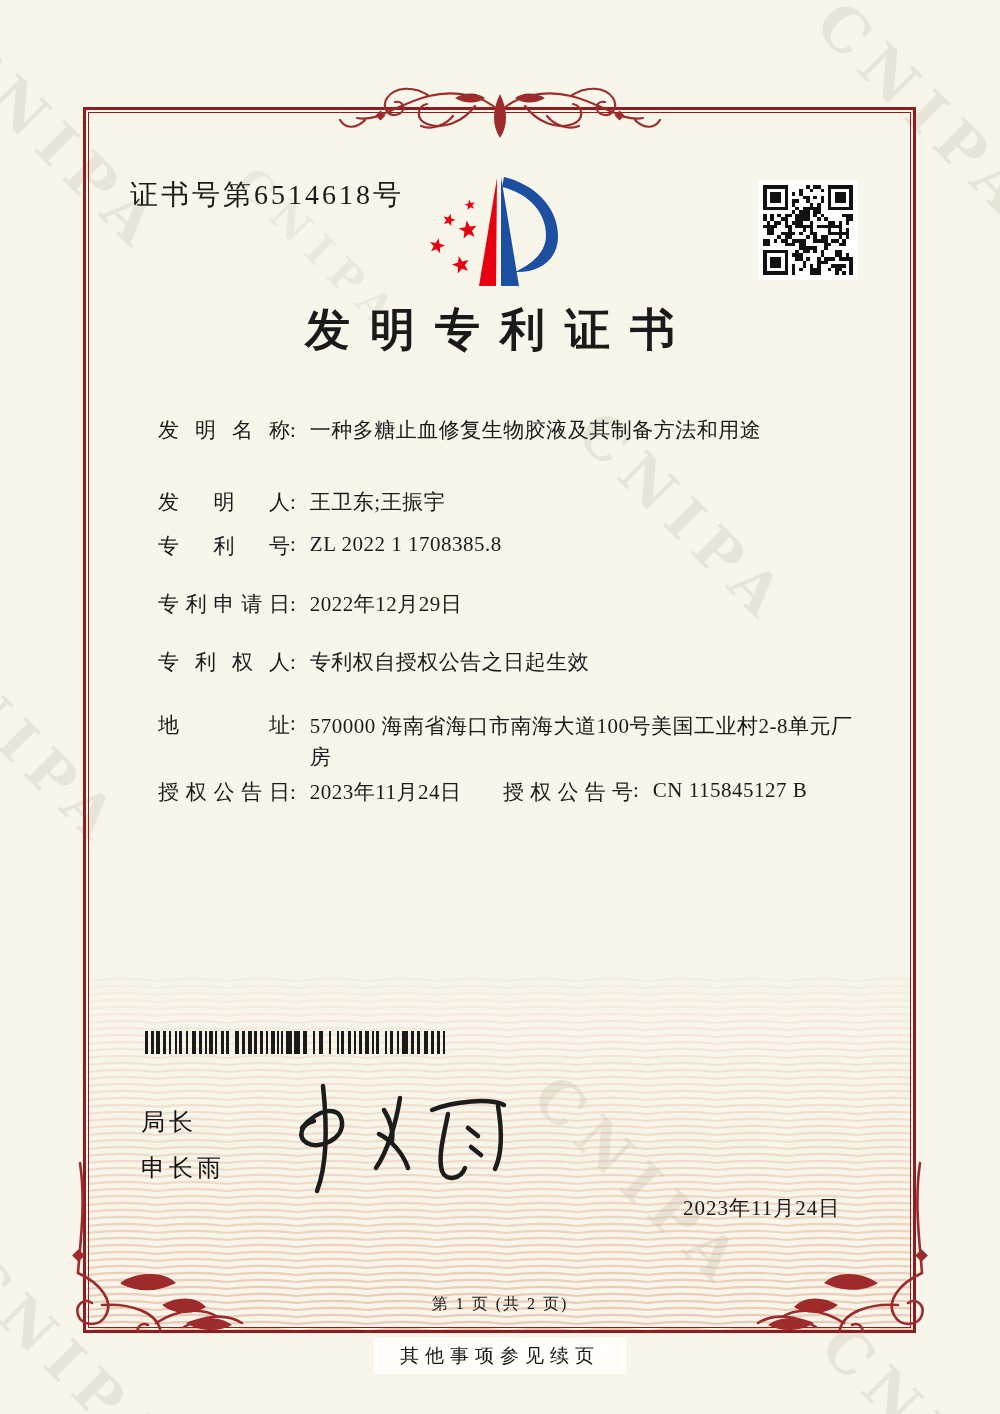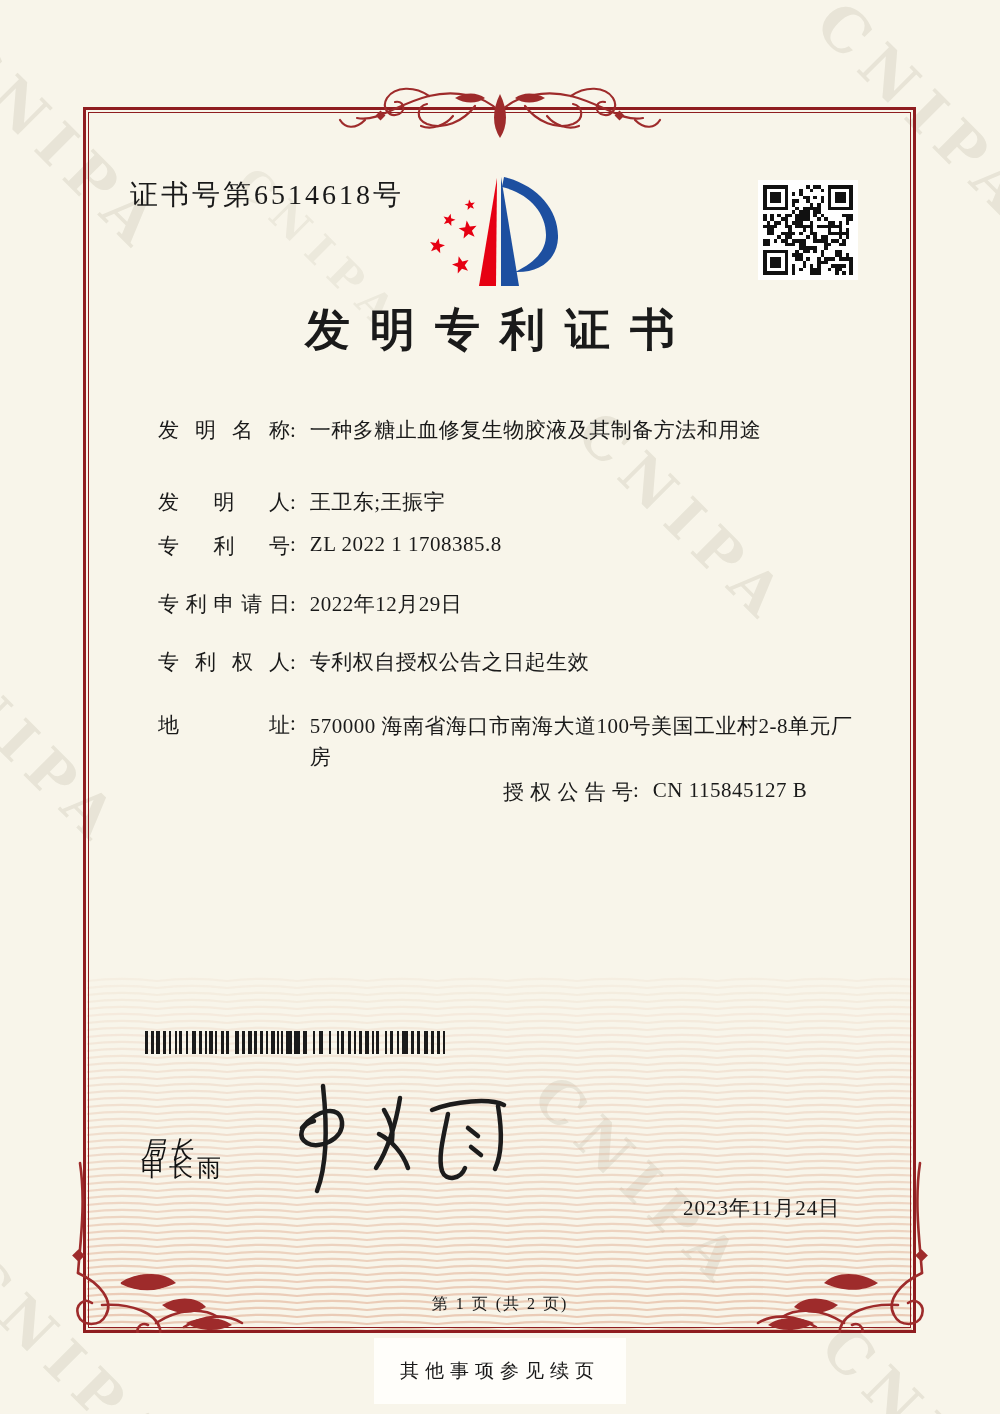--- a/index.html
+++ b/index.html
@@ -91,36 +91,36 @@
   }
   .legal p { text-indent:2em; margin-bottom:6px; }
 
   
   #barcode { position:absolute; left:145px; top:1031px; z-index:5; }
   .officer {
     position:absolute; left:141px; z-index:5;
     font-family:"Liberation Sans", sans-serif;
     font-size:24px; letter-spacing:4px; color:#111;
   }
-  #officer-title { top:1134px;font-style:italic; }
+  #officer-title { top:1106px; }
   #officer-name  { top:1152px; }
   #signature { position:absolute; left:272px; top:1078px; width:260px; height:118px; z-index:5; }
   .grant-date-bottom {
     position:absolute; left:683px; top:1194px; z-index:5;
     font-size:21px; letter-spacing:1px;
   }
   .page-no {
     position:absolute; left:0; top:1294px; width:1000px; text-align:center;
     font-size:16px; letter-spacing:2px; z-index:5;
   }
   .footer-note-wrap {
     position:absolute; left:0; top:1338px; width:1000px; text-align:center; z-index:5;
   }
   .footer-note {
-    display:inline-block; background:#fffefa; padding:20px 26px;
+    display:inline-block; background:#fffefa; padding:5px 26px;
     font-size:19px; letter-spacing:6px;
   }
 </style>
 </head>
 <body>
 
 <div class="wm" style="left:-18px; top:20px; font-size:60px;">CNIPA</div>
 <div class="wm" style="left:852px; top:-12px; font-size:60px;">CNIPA</div>
 <div class="wm" style="left:262px; top:158px; font-size:42px; color:rgba(138,124,102,0.10);">CNIPA</div>
 <div class="wm" style="left:612px; top:398px; font-size:58px;">CNIPA</div>
@@ -590,20 +590,23 @@
   <div class="frow" style="top:174px;">
     <span class="flabel">专利申请日</span><span class="fcolon">:</span><span class="fvalue">2022年12月29日</span>
   </div>
   <div class="frow" style="top:232px;">
     <span class="flabel">专利权人</span><span class="fcolon">:</span><span class="fvalue">专利权自授权公告之日起生效</span>
   </div>
   <div class="frow" style="top:295px;">
     <span class="flabel">地址</span><span class="fcolon">:</span><span class="fvalue-block">570000 海南省海口市南海大道100号美国工业村2-8单元厂房</span>
   </div>
   <div class="frow" style="top:362px;">
+    <span>
+      <span class="flabel">授权公告日</span><span class="fcolon">:</span><span class="fvalue">2023年11月24日</span>
+    </span>
     <span class="grant-col2">
       <span class="flabel">授权公告号</span><span class="fcolon">:</span><span class="fvalue">CN 115845127 B</span>
     </span>
   </div>
 </div>
 
 <div class="legal">
 </div>
 
 <svg id="barcode" width="302" height="23">

